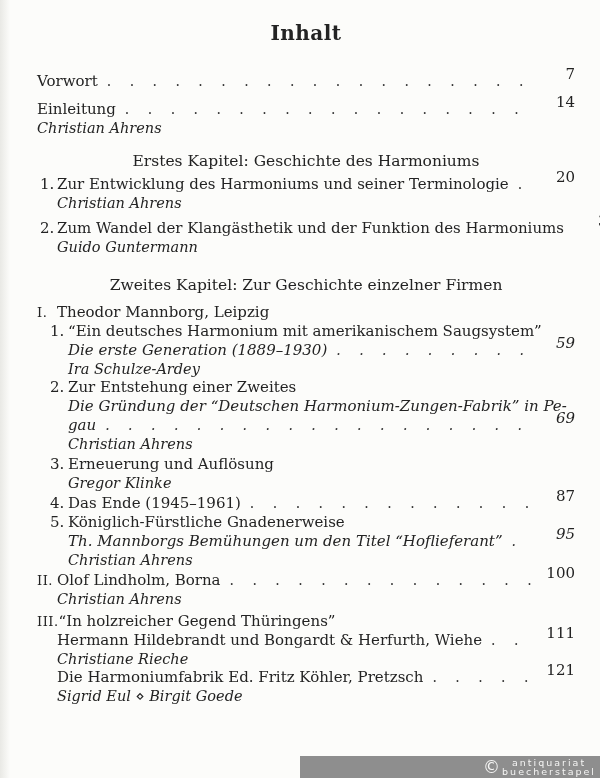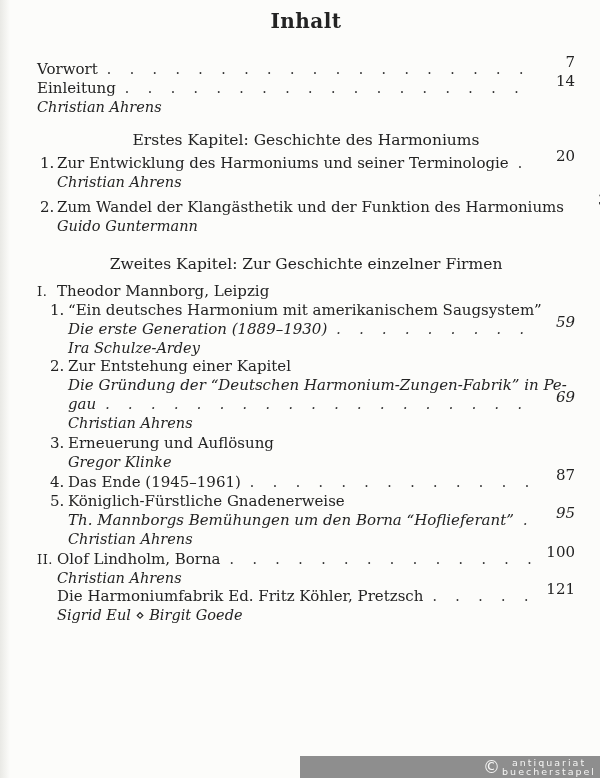--- a/index.html
+++ b/index.html
@@ -9,21 +9,21 @@
     overflow: hidden;
     position: relative;
     font-family: "DejaVu Serif", serif;
     color: #232323;
   }
   body::before {
     content: ""; position: absolute; left: 0; top: 0; bottom: 0; width: 10px;
     background: linear-gradient(to right, #e9e9e5, rgba(255,255,255,0));
     pointer-events: none;
   }
-  .page { padding: 8px 25px 0 37px; }
+  .page { padding: 20px 25px 0 37px; }
 
   h1.title {
     font-size: 20px; font-weight: bold; text-align: center;
     margin: 0 0 26px 0; line-height: 26px; letter-spacing: .5px;
   }
 
   .line { display: flex; align-items: baseline; font-size: 15px; line-height: 19px; }
   .label { white-space: nowrap; }
   .dots { flex: 1 1 auto; overflow: hidden; white-space: nowrap; margin: 0 10px 0 9px; color: #343434; min-width: 0; }
   .dots::after {
@@ -51,21 +51,21 @@
   .sec-author { padding-left: 20px; }
 
   
   .sub { padding-left: 13px; }
   .sub .num { flex: 0 0 18px; }
   .sub-cont { padding-left: 31px; font-style: italic; }
   .sub-author { padding-left: 31px; }
 
   .mt2 { margin-top: 2px; }
   .mt4 { margin-top: 4px; }
-  .mt9 { }
+  .mt9 { margin-top: 9px; }
 
   
   .watermark {
     position: absolute; right: 0; bottom: 0;
     width: 300px; height: 22px;
     background: #8e8e8e;
     display: flex; align-items: center; justify-content: flex-end;
     padding-right: 4px; box-sizing: border-box;
     font-family: "DejaVu Sans", sans-serif;
     color: #f5f5f4;
@@ -134,21 +134,21 @@
       <span class="label">Die erste Generation (1889–1930)</span>
       <span class="dots"></span>
       <span class="pagenum">59</span>
     </div>
     <div class="author sub-author">Ira Schulze-Ardey</div>
   </div>
 
   <div>
     <div class="line sub">
       <span class="num">2.</span>
-      <span class="label">Zur Entstehung einer Kapitel</span>
+      <span class="label">Zur Entstehung einer Zweites</span>
     </div>
     <div class="line sub-cont">
       <span class="label">Die Gründung der “Deutschen Harmonium-Zungen-Fabrik” in Pe-</span>
     </div>
     <div class="line sub-cont">
       <span class="label">gau</span>
       <span class="dots"></span>
       <span class="pagenum">69</span>
     </div>
     <div class="author sub-author">Christian Ahrens</div>
@@ -170,37 +170,49 @@
       <span class="pagenum">87</span>
     </div>
   </div>
 
   <div>
     <div class="line sub">
       <span class="num">5.</span>
       <span class="label">Königlich-Fürstliche Gnadenerweise</span>
     </div>
     <div class="line sub-cont">
-      <span class="label">Th. Mannborgs Bemühungen um den Borna “Hoflieferant”</span>
+      <span class="label">Th. Mannborgs Bemühungen um den Titel “Hoflieferant”</span>
       <span class="dots"></span>
       <span class="pagenum">95</span>
     </div>
     <div class="author sub-author">Christian Ahrens</div>
   </div>
 
   <div>
     <div class="line roman mt2">
       <span class="rnum">II.</span>
       <span class="label">Olof Lindholm, Borna</span>
       <span class="dots"></span>
       <span class="pagenum">100</span>
     </div>
     <div class="author sec-author">Christian Ahrens</div>
   </div>
 
+  <div>
+    <div class="line roman mt4">
+      <span class="rnum">III.</span>
+      <span class="label">“In holzreicher Gegend Thüringens”</span>
+    </div>
+    <div class="line sec-cont">
+      <span class="label">Hermann Hildebrandt und Bongardt &amp; Herfurth, Wiehe</span>
+      <span class="dots"></span>
+      <span class="pagenum">111</span>
+    </div>
+    <div class="author sec-author">Christiane Rieche</div>
+  </div>
 
   <div>
     <div class="line sec-cont">
       <span class="label">Die Harmoniumfabrik Ed. Fritz Köhler, Pretzsch</span>
       <span class="dots"></span>
       <span class="pagenum">121</span>
     </div>
     <div class="author sec-author">Sigrid Eul ⋄ Birgit Goede</div>
   </div>
 

